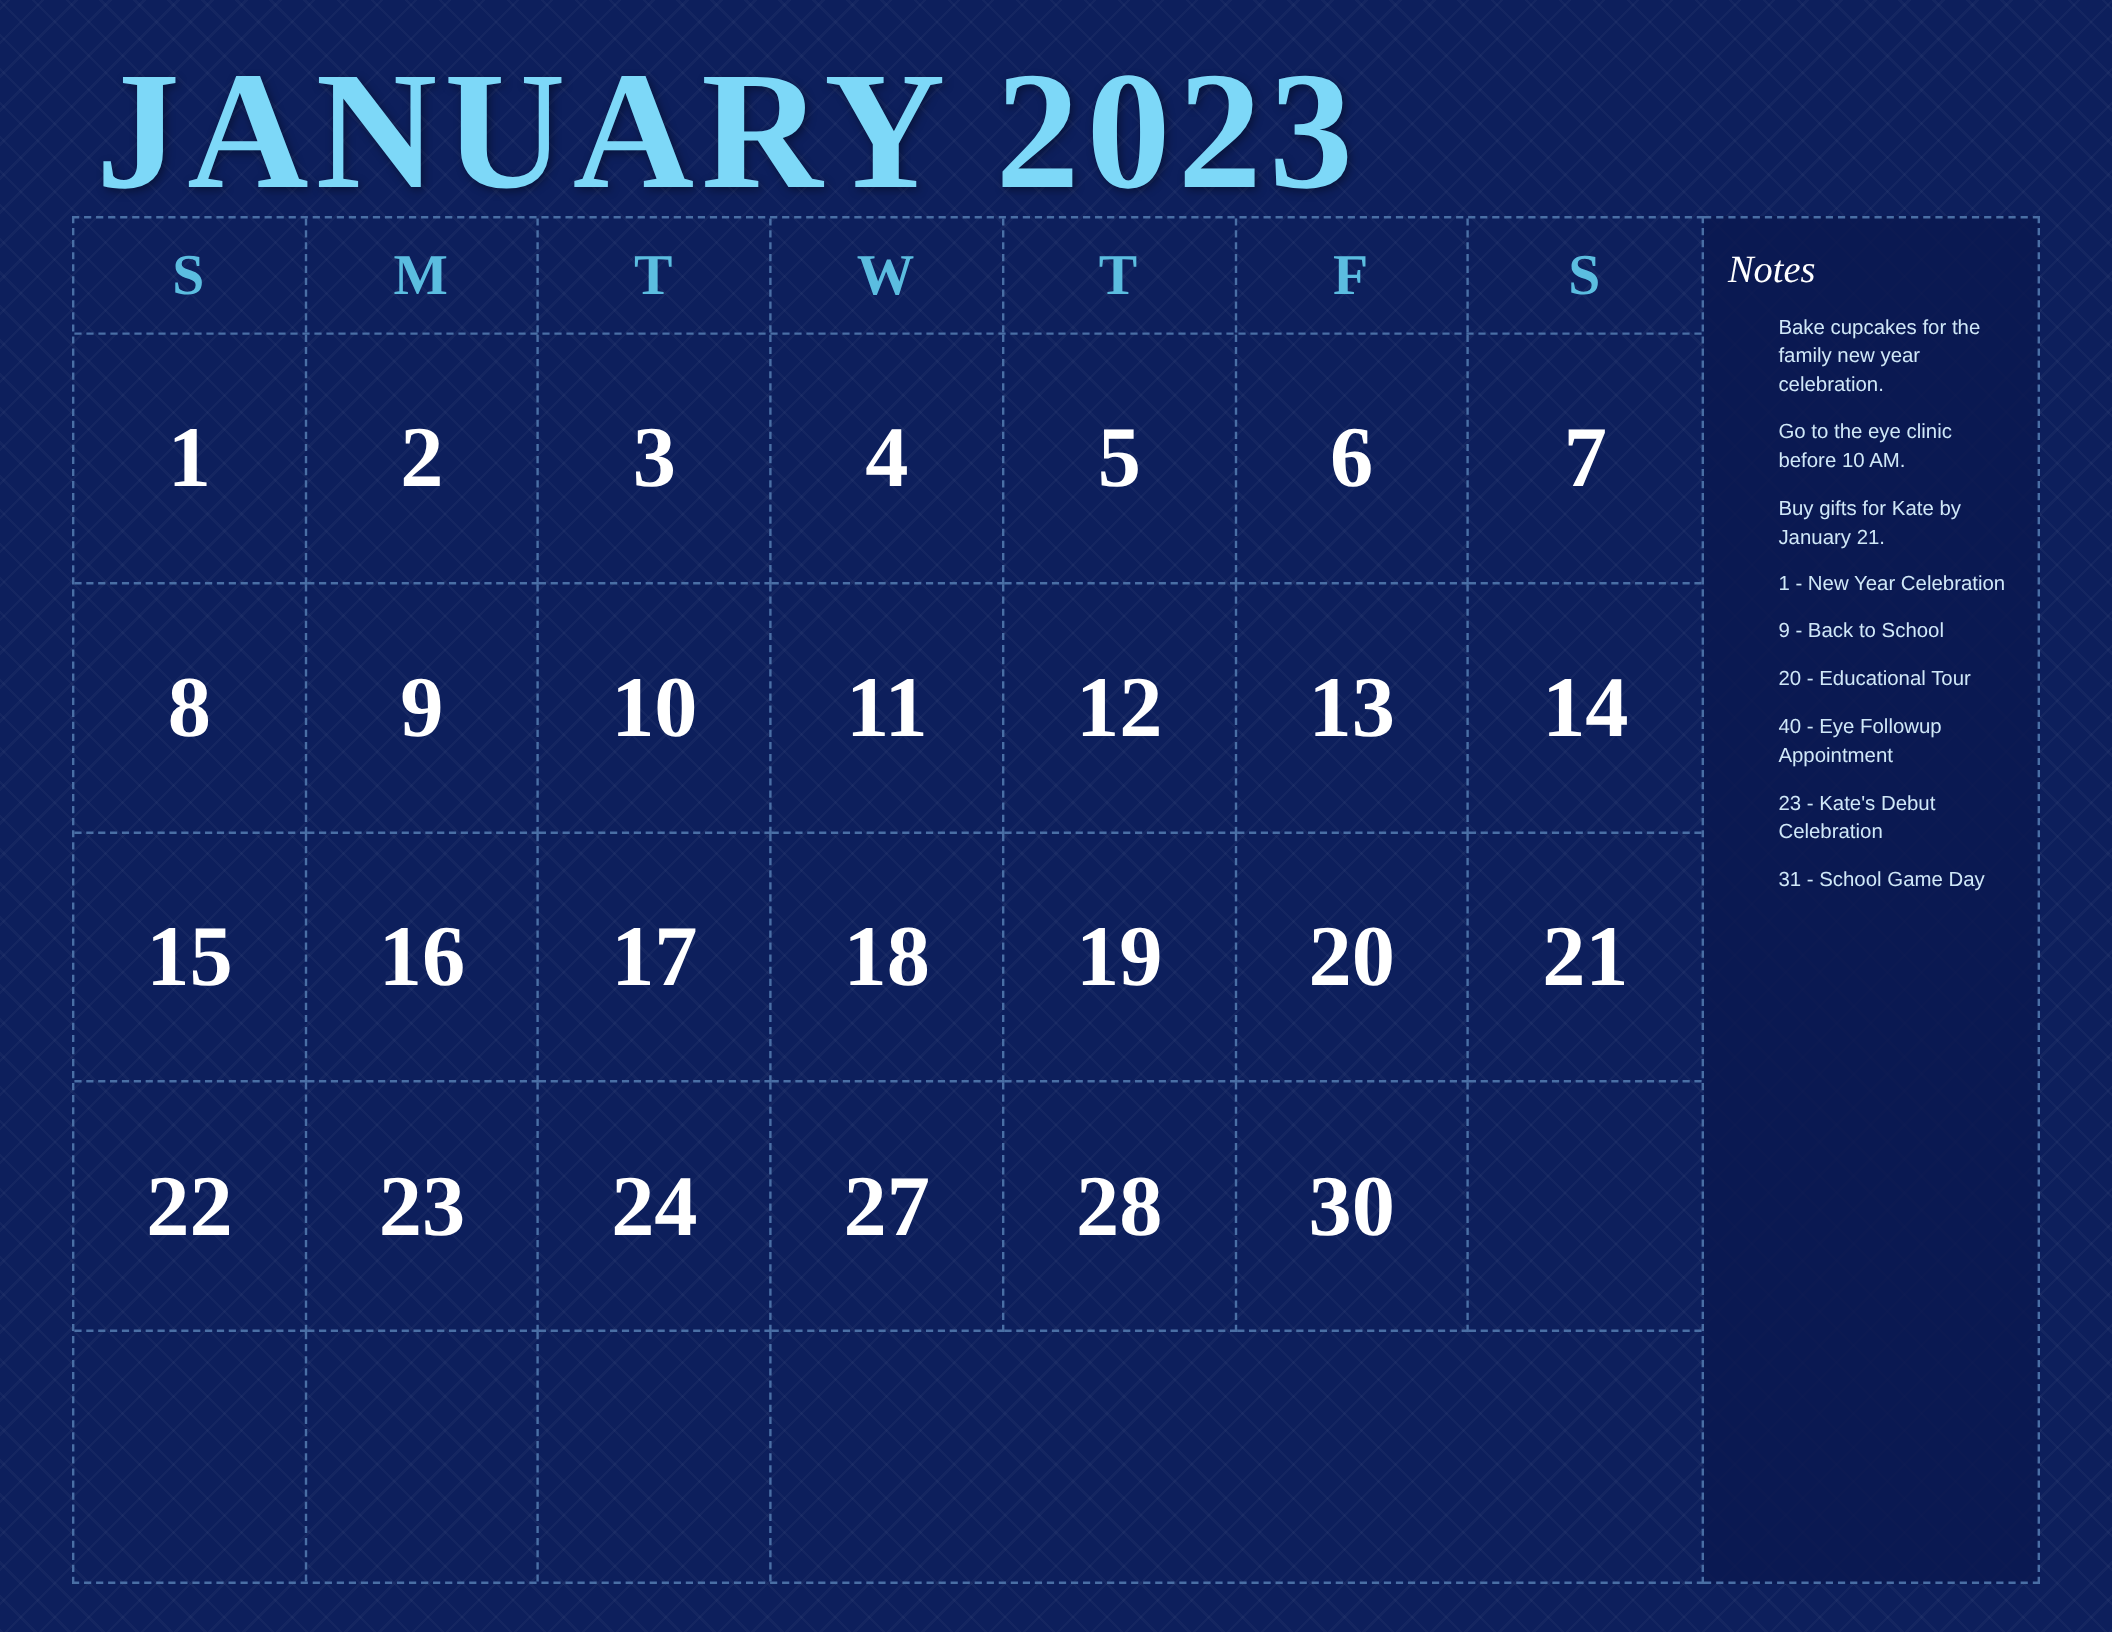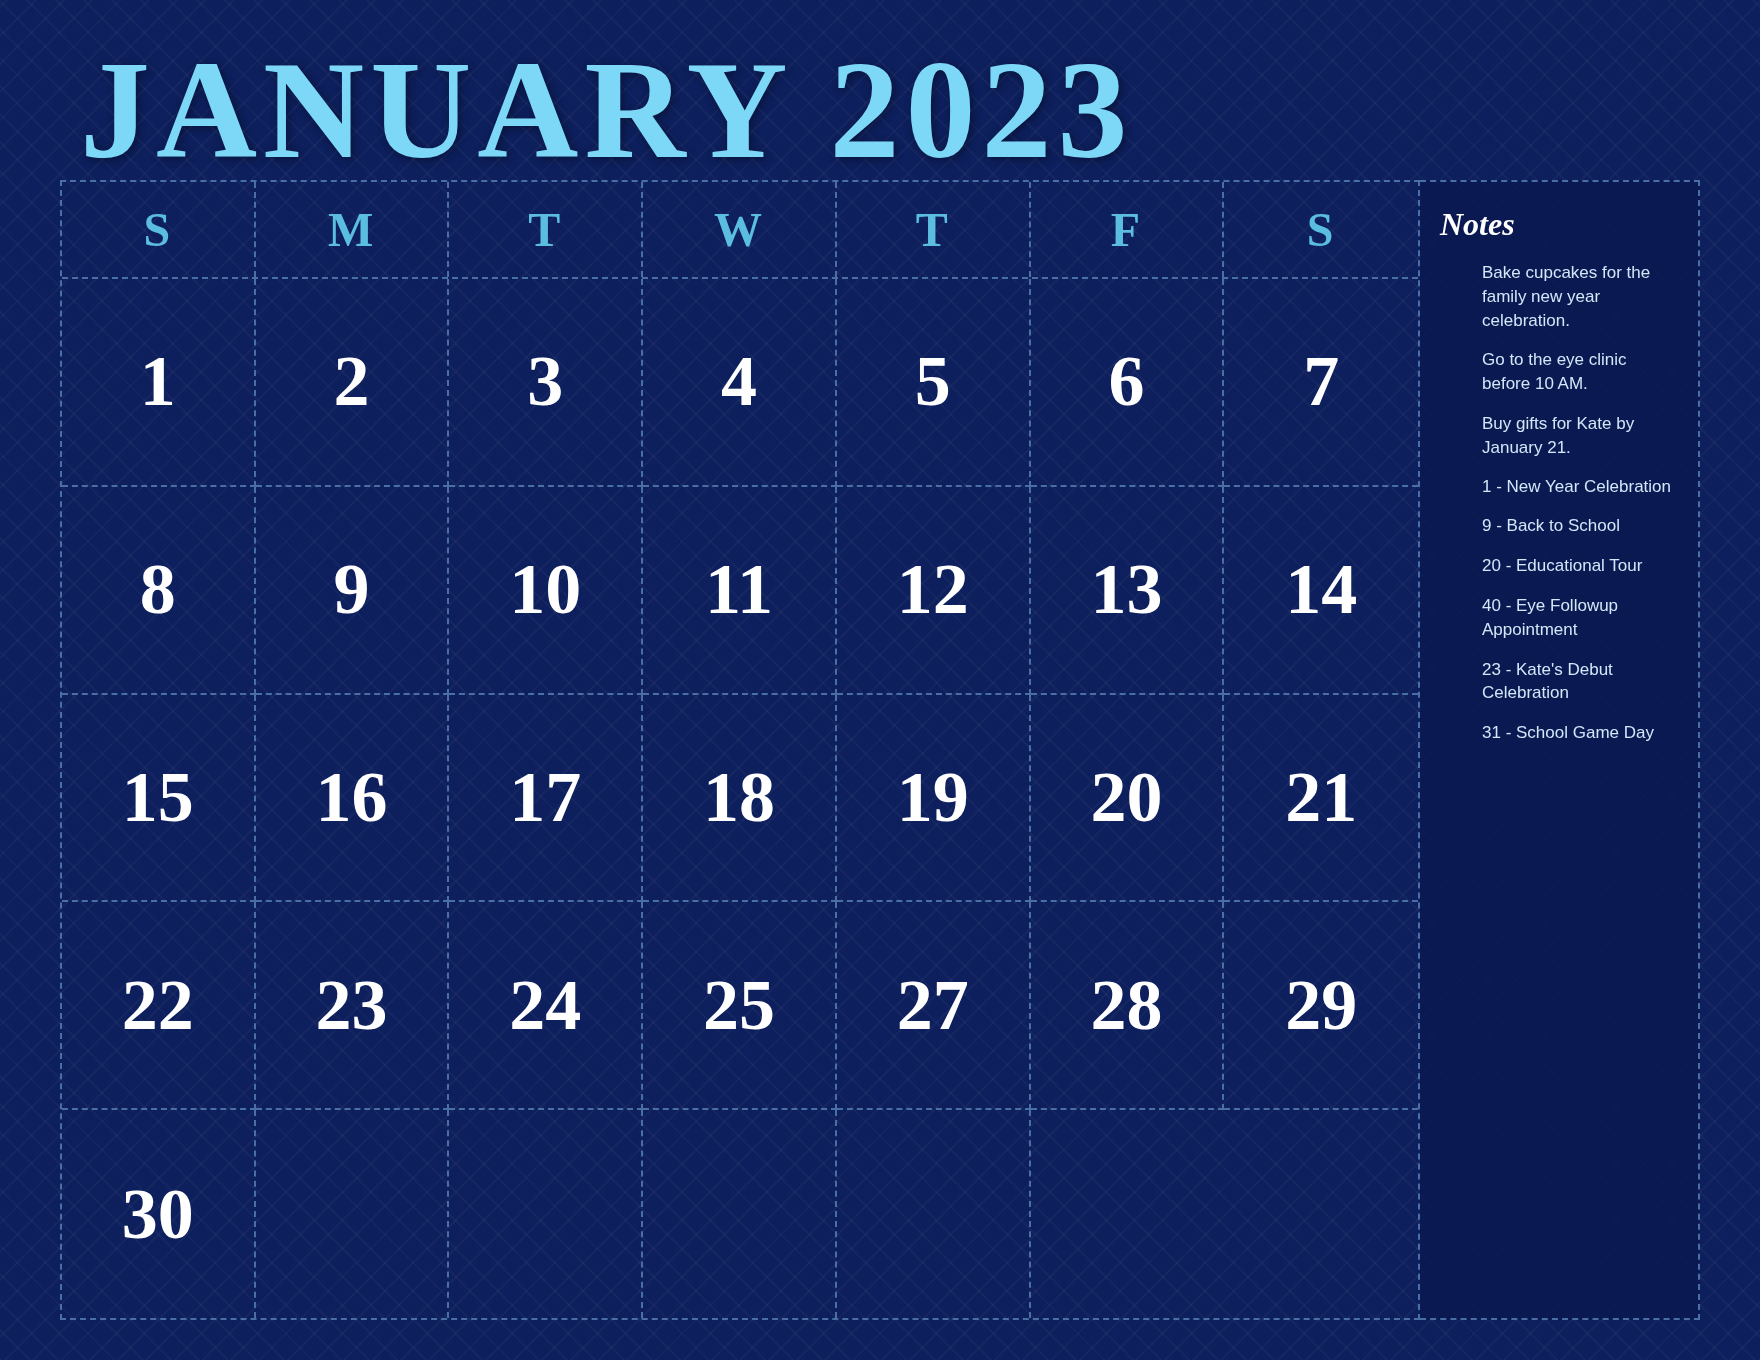--- a/index.html
+++ b/index.html
@@ -122,21 +122,21 @@
       flex-direction: column;
       gap: 0;
     }
 
     .notes-title {
       font-size: 32px;
       color: #ffffff;
       font-family: 'Brush Script MT', cursive, Georgia, serif;
       font-style: italic;
       margin-bottom: 18px;
-      font-weight: 700;
+      font-weight: 400;
     }
 
     .note-item {
       font-size: 17px;
       color: #d0e8f8;
       line-height: 1.4;
       margin-bottom: 16px;
       font-family: Arial, sans-serif;
       font-weight: 400;
       margin-left: 42px;
@@ -242,32 +242,26 @@
       <div class="calendar-cell">
           <span class="cell-number">22</span>
         </div>
       <div class="calendar-cell">
           <span class="cell-number">23</span>
         </div>
       <div class="calendar-cell">
           <span class="cell-number">24</span>
         </div>
       <div class="calendar-cell">
-          <span class="cell-number">25</span>
-        </div>
-      <div class="calendar-cell">
           <span class="cell-number">27</span>
         </div>
       <div class="calendar-cell">
           <span class="cell-number">28</span>
         </div>
 
-      <div class="calendar-cell">
-          <span class="cell-number">29</span>
-        </div>
       <div class="calendar-cell">
           <span class="cell-number">30</span>
         </div>
       <div class="calendar-cell cell-empty"></div>
       <div class="calendar-cell cell-empty"></div>
       <div class="calendar-cell cell-empty"></div>
       <div class="calendar-cell cell-empty"></div>
     </div>
 
   </div>

